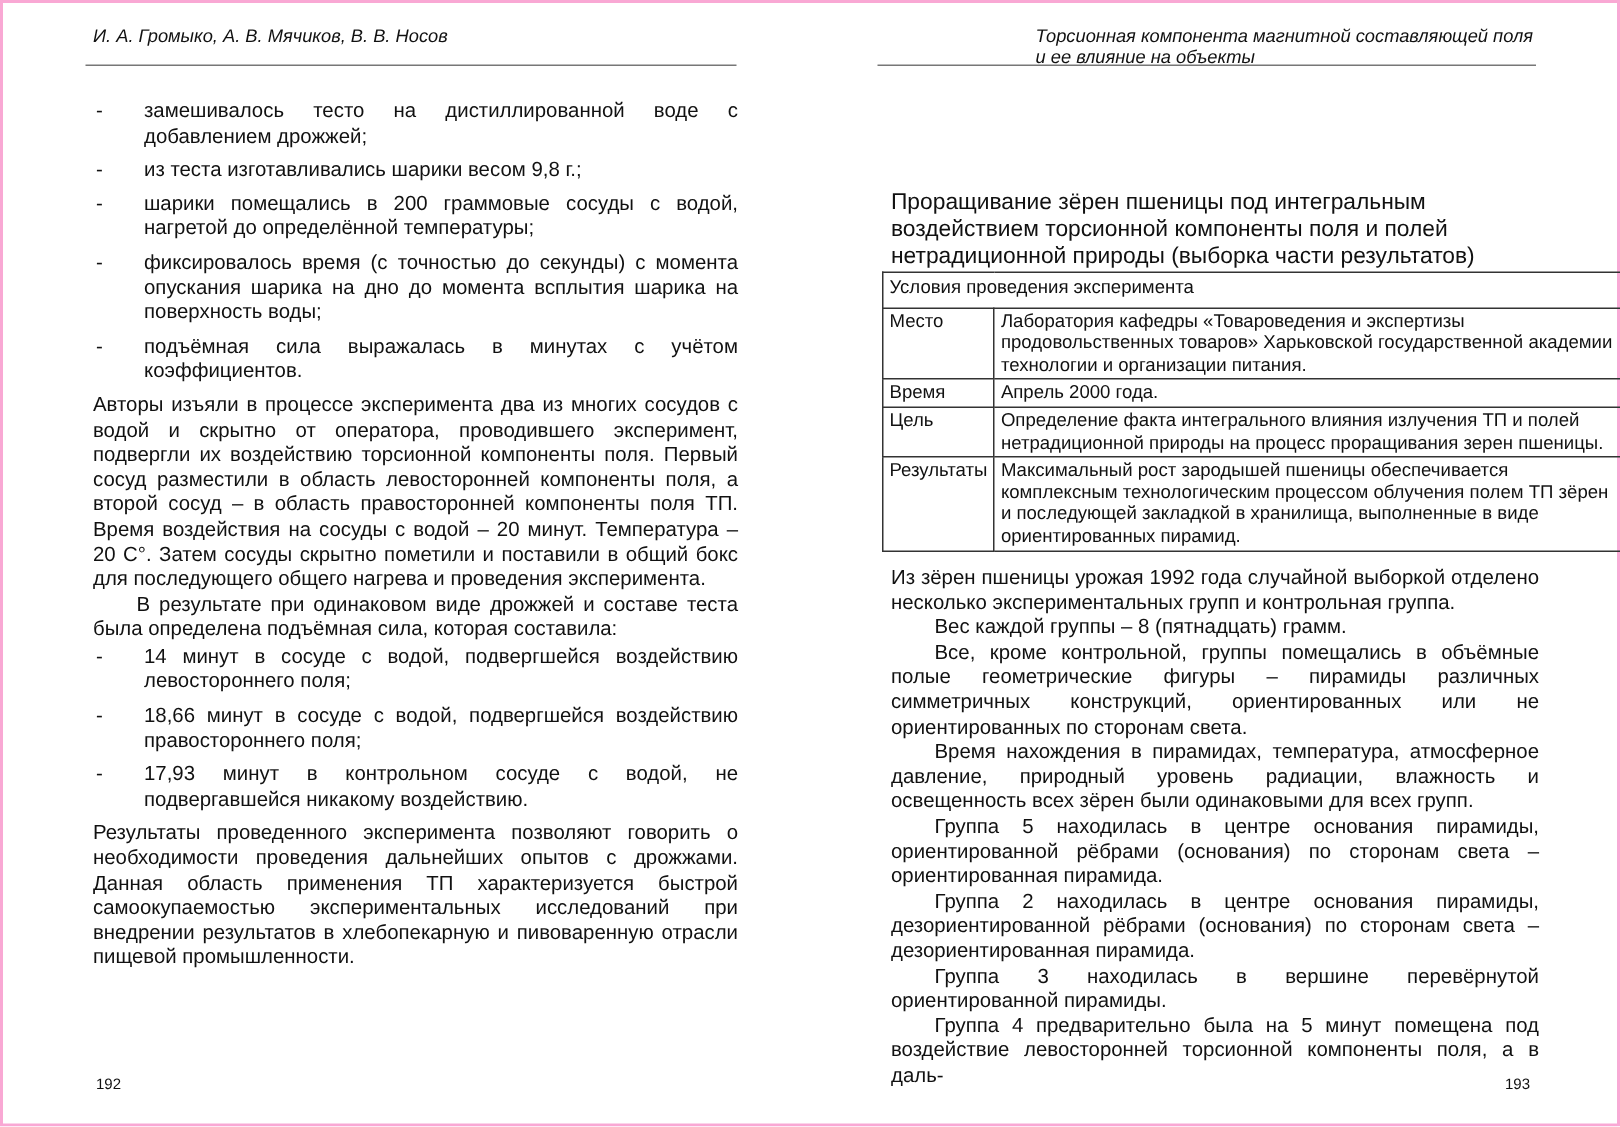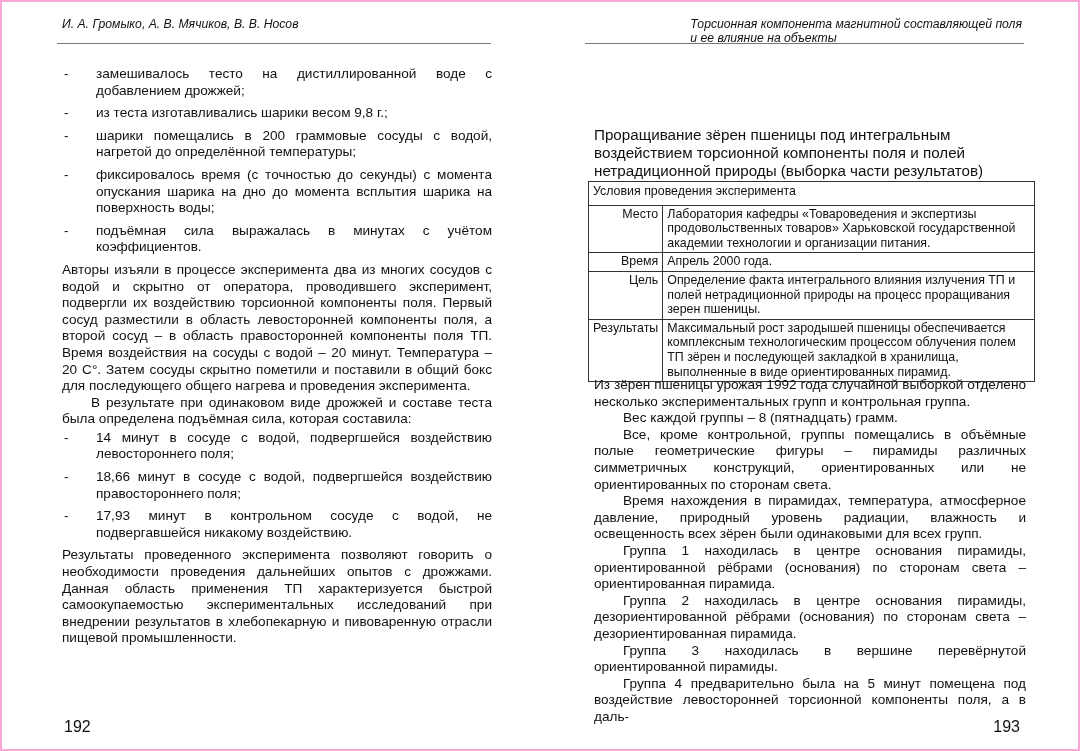--- a/index.html
+++ b/index.html
@@ -36,28 +36,28 @@
   .bullet { position: relative; padding-left: 34px; margin-bottom: 6px; }
   .bullet .dash { position: absolute; left: 2px; top: 0; }
   .para { margin: 0 0 0 0; }
   .para.indent { text-indent: 29px; }
 
   .heading {
     position: absolute; left: 54px; top: 104px; width: 440px;
     font-size: 15.2px; line-height: 18px; color: #111; margin-top: 20px;
   }
   table.cond {
-    position: absolute; left: 48px; top: 179px; width: 447px;
+    position: absolute; left: 48px; top: 179px; width: 493px;
     border-collapse: collapse; font-size: 12.4px; line-height: 14.6px;
   }
   table.cond td { border: 1px solid #333; padding: 1px 4px 2px 4px; vertical-align: top; text-align: left; }
-  table.cond td.k { width: 65px; text-align: right; }
+  table.cond td.k { width: 65px; }
   table.cond td.head { padding: 2px 4px 6px 4px; }
 
-  .page-num { position: absolute; top: 716px; font-size: 16px; }
+  .page-num { position: absolute; top: 716px; font-size: 10px; }
   .left .page-num { left: 62px; }
   .right .page-num { right: 58px; margin-left: 20px; }
 </style>
 </head>
 <body>
 
 <div class="spread">
 
   <div class="page left">
     <div class="running-head">И. А. Громыко, А. В. Мячиков, В. В. Носов</div>
@@ -114,21 +114,21 @@
         <td>Максимальный рост зародышей пшеницы обеспечивается комплексным технологическим процессом облучения полем ТП зёрен и последующей закладкой в хранилища, выполненные в виде ориентированных пирамид.</td>
       </tr>
     </tbody>
       </table>
 
     <div class="text" style="top:375px;">
       <p class="para">Из зёрен пшеницы урожая 1992 года случайной выборкой отделено несколько экспериментальных групп и контрольная группа.</p>
       <p class="para indent">Вес каждой группы – 8 (пятнадцать) грамм.</p>
       <p class="para indent">Все, кроме контрольной, группы помещались в объёмные полые геометрические фигуры – пирамиды различных симметричных конструкций, ориентированных или не ориентированных по сторонам света.</p>
       <p class="para indent">Время нахождения в пирамидах, температура, атмосферное давление, природный уровень радиации, влажность и освещенность всех зёрен были одинаковыми для всех групп.</p>
-      <p class="para indent">Группа 1 находилась в центре основания пирамиды, ориентированной рёбрами (основания) по сторонам света – ориентированная пирамида.</p>
+      <p class="para indent">Группа 5 находилась в центре основания пирамиды, ориентированной рёбрами (основания) по сторонам света – ориентированная пирамида.</p>
       <p class="para indent">Группа 2 находилась в центре основания пирамиды, дезориентированной рёбрами (основания) по сторонам света – дезориентированная пирамида.</p>
       <p class="para indent">Группа 3 находилась в вершине перевёрнутой ориентированной пирамиды.</p>
       <p class="para indent" style="text-align-last: justify;">Группа 4 предварительно была на 5 минут помещена под воздействие левосторонней торсионной компоненты поля, а в даль-</p>
     </div>
 
     <div class="page-num">193</div>
   </div>
 </div>
 
 </body></html>

